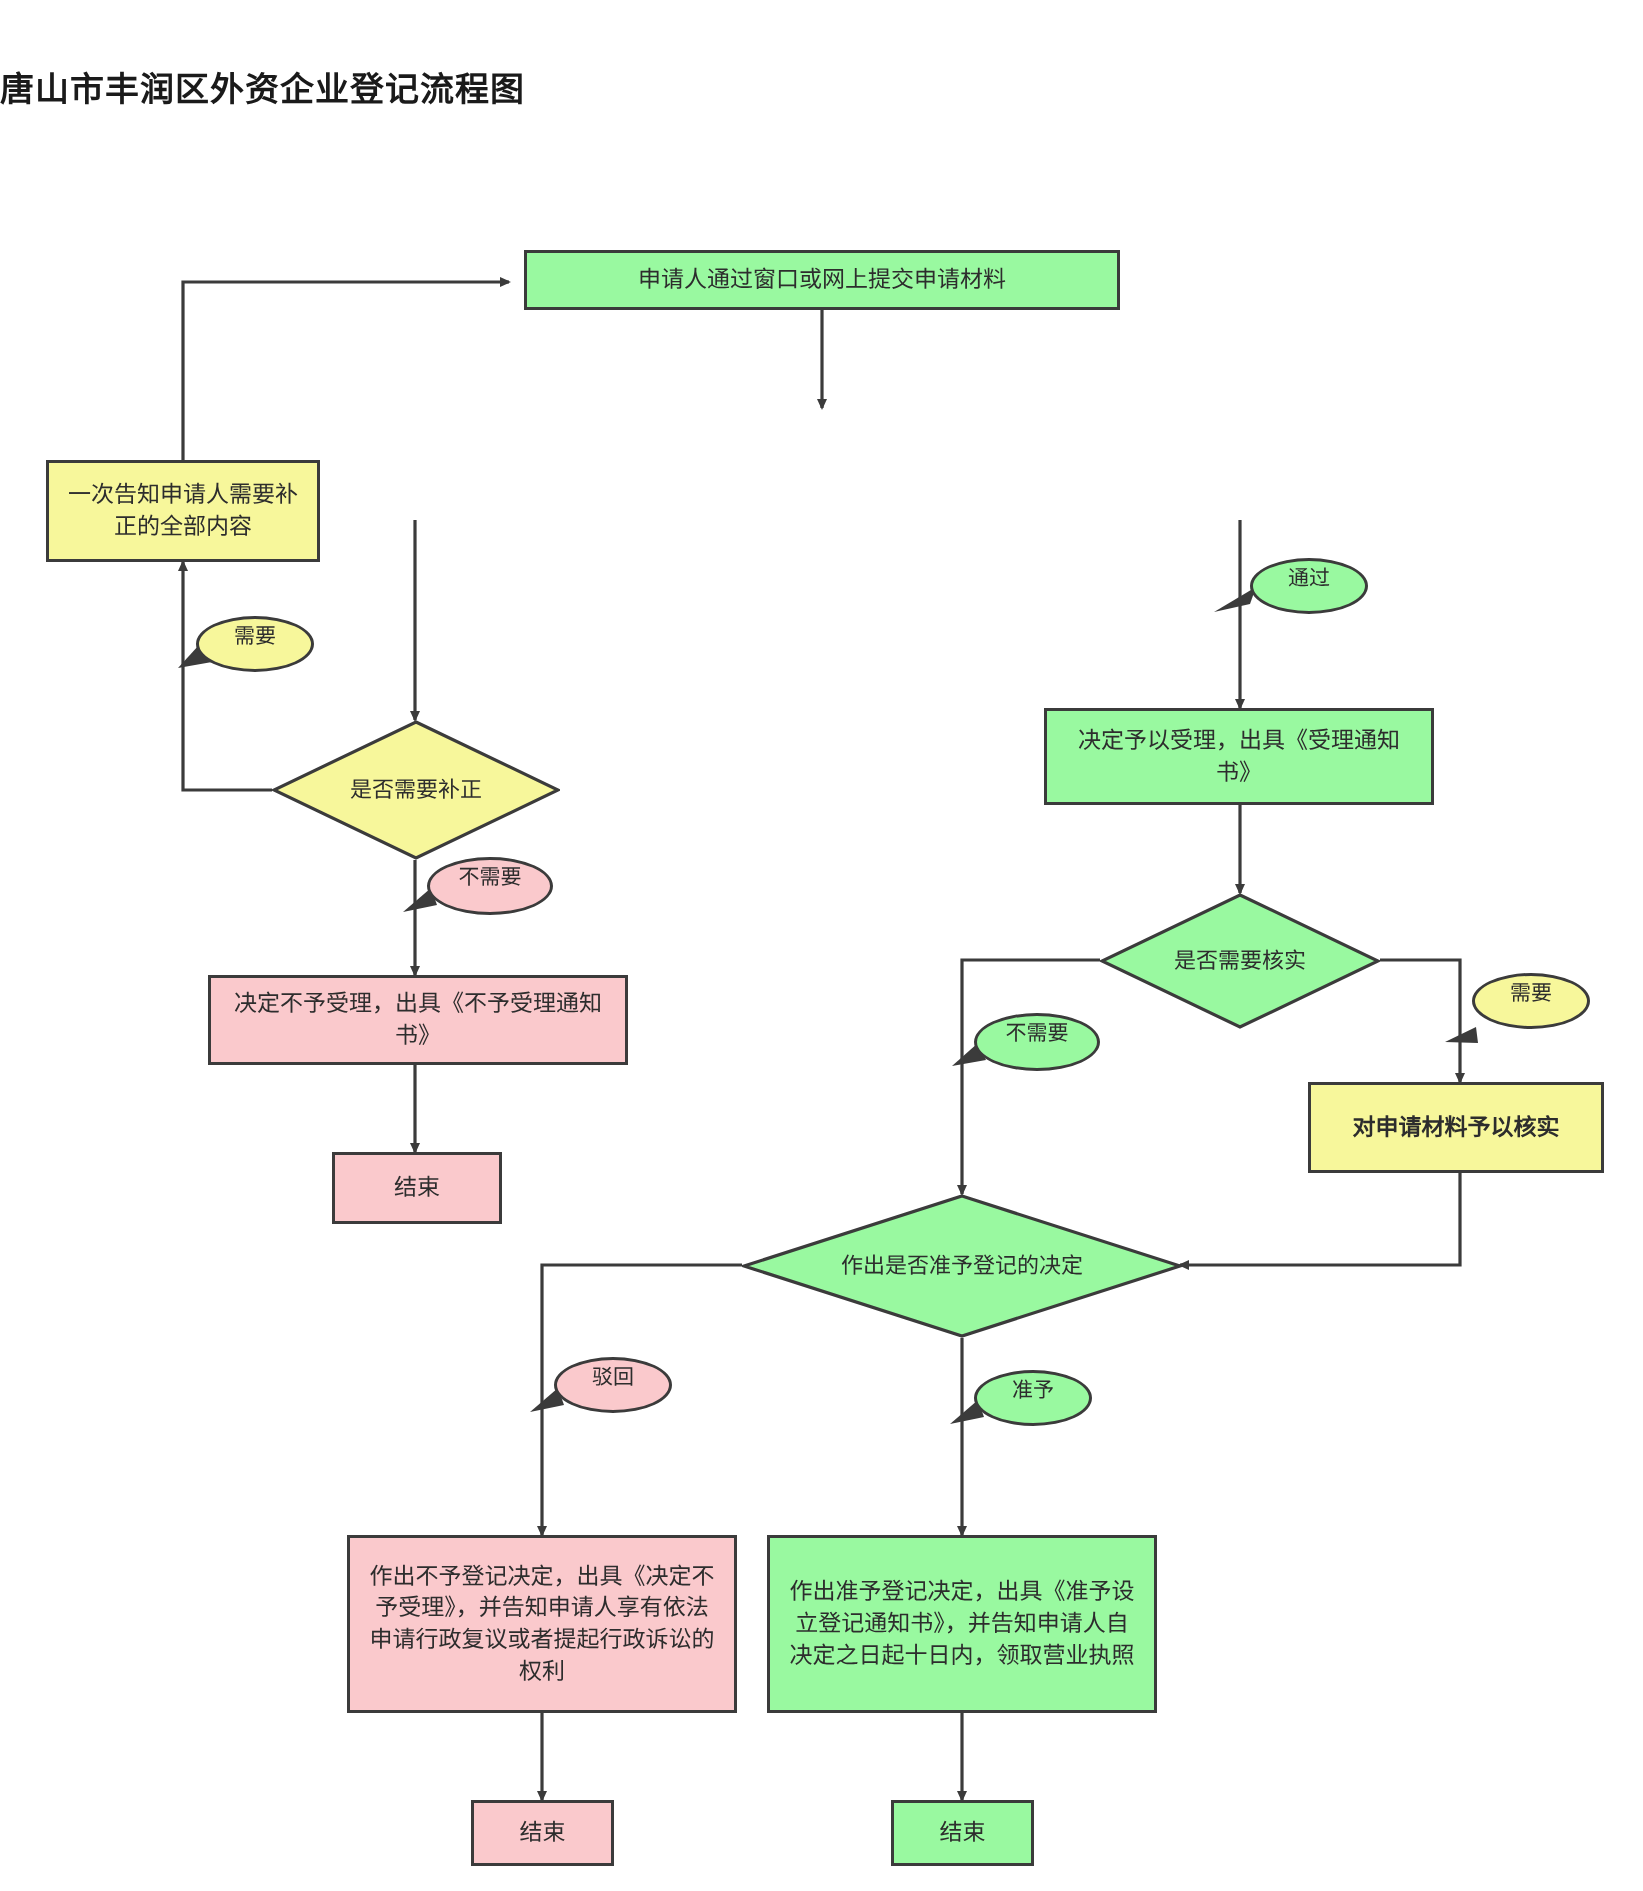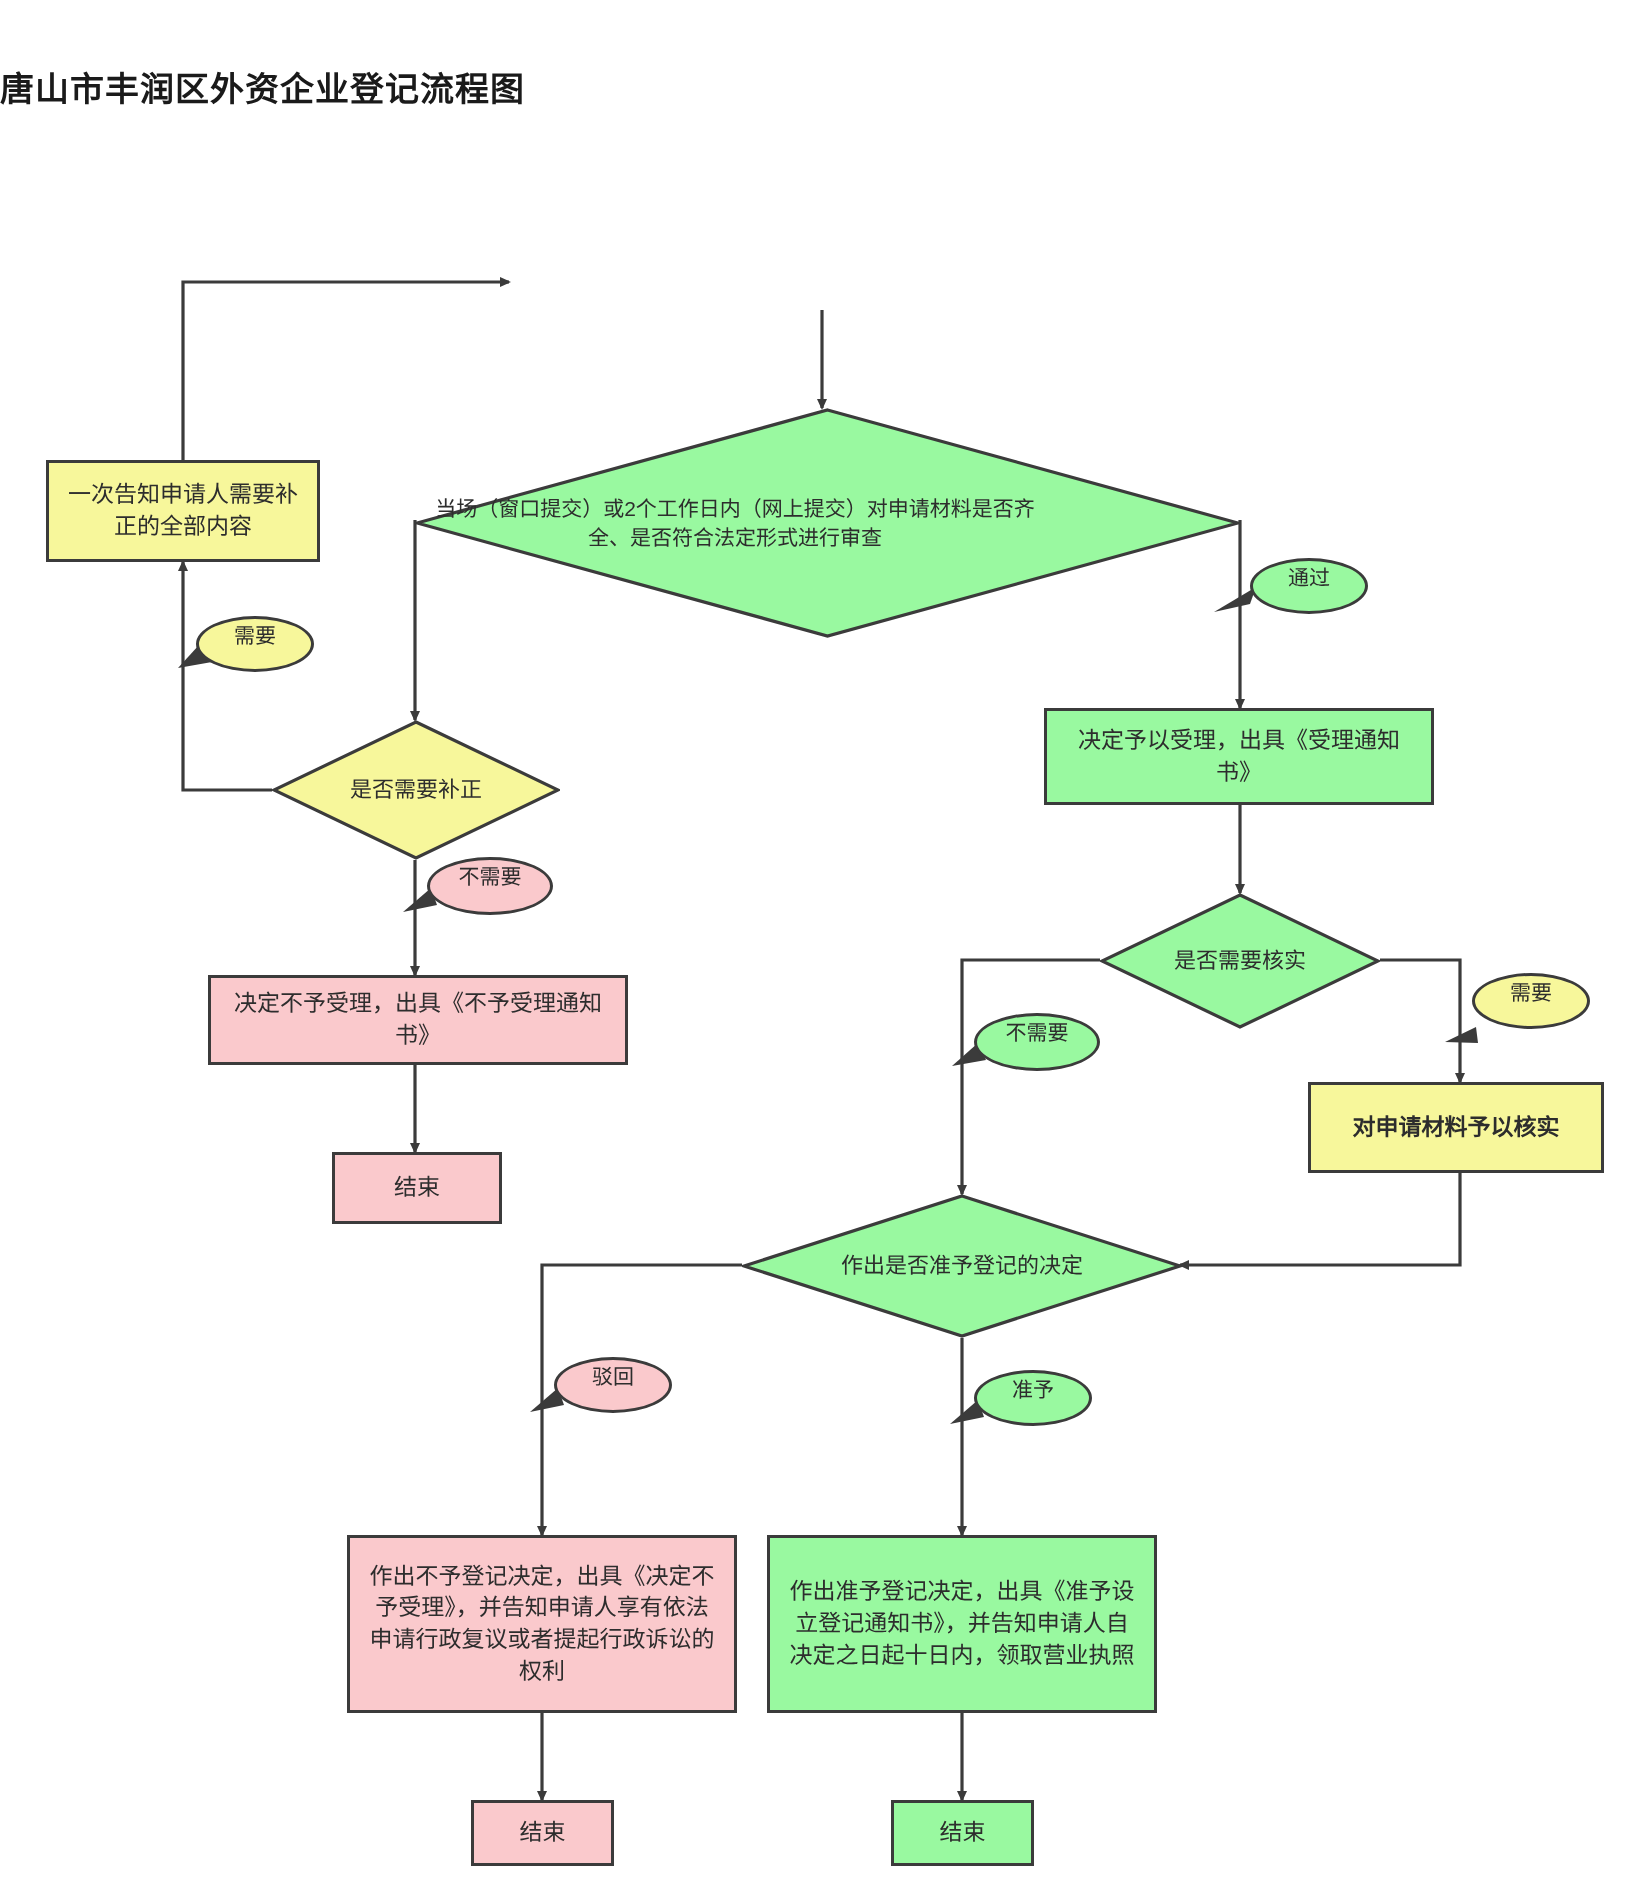--- a/index.html
+++ b/index.html
@@ -142,29 +142,24 @@
       <path d="M1256,587 L1214,612 L1250,604 z"></path>
       <path d="M199,645 L178,668 L212,662 z"></path>
       <path d="M431,888 L403,912 L437,905 z"></path>
       <path d="M978,1043 L952,1066 L986,1060 z"></path>
       <path d="M1476,1027 L1445,1042 L1478,1043 z"></path>
       <path d="M558,1388 L530,1412 L564,1405 z"></path>
       <path d="M978,1400 L950,1424 L984,1417 z"></path>
     </g>
   </svg>
 
-
-  <div class="diamond-wrap" style="left:415px; top:408px; width:825px; height:230px;">
-    <svg width="825" height="230" xmlns="http://www.w3.org/2000/svg">
-      <polygon points="412.5,2 823,115 412.5,228 2,115" fill="#99f9a0" stroke="#3b3b3b" stroke-width="3.2"></polygon>
-    </svg>
-    <div class="diamond-label" style="font-size:21px; max-width:640px; margin:0 auto;">
-      <span>当场（窗口提交）或2个工作日内（网上提交）对申请材料是否齐全、是否符合法定形式进行审查</span>
-    </div>
-  </div>
+  <div class="node box box-green" style="left:524px; top:250px; width:596px; height:60px; font-size:23px;">
+    <span>申请人通过窗口或网上提交申请材料</span>
+  </div>
+
 
   <div class="node box box-yellow" style="left:46px; top:460px; width:274px; height:102px; font-size:23px; padding:0 12px;">
     <span>一次告知申请人需要补正的全部内容</span>
   </div>
 
   <div class="diamond-wrap" style="left:272px; top:720px; width:288px; height:140px;">
     <svg width="288" height="140" xmlns="http://www.w3.org/2000/svg">
       <polygon points="144,2 286,70 144,138 2,70" fill="#f7f79b" stroke="#3b3b3b" stroke-width="3.2"></polygon>
     </svg>
     <div class="diamond-label" style="font-size:22px;">

